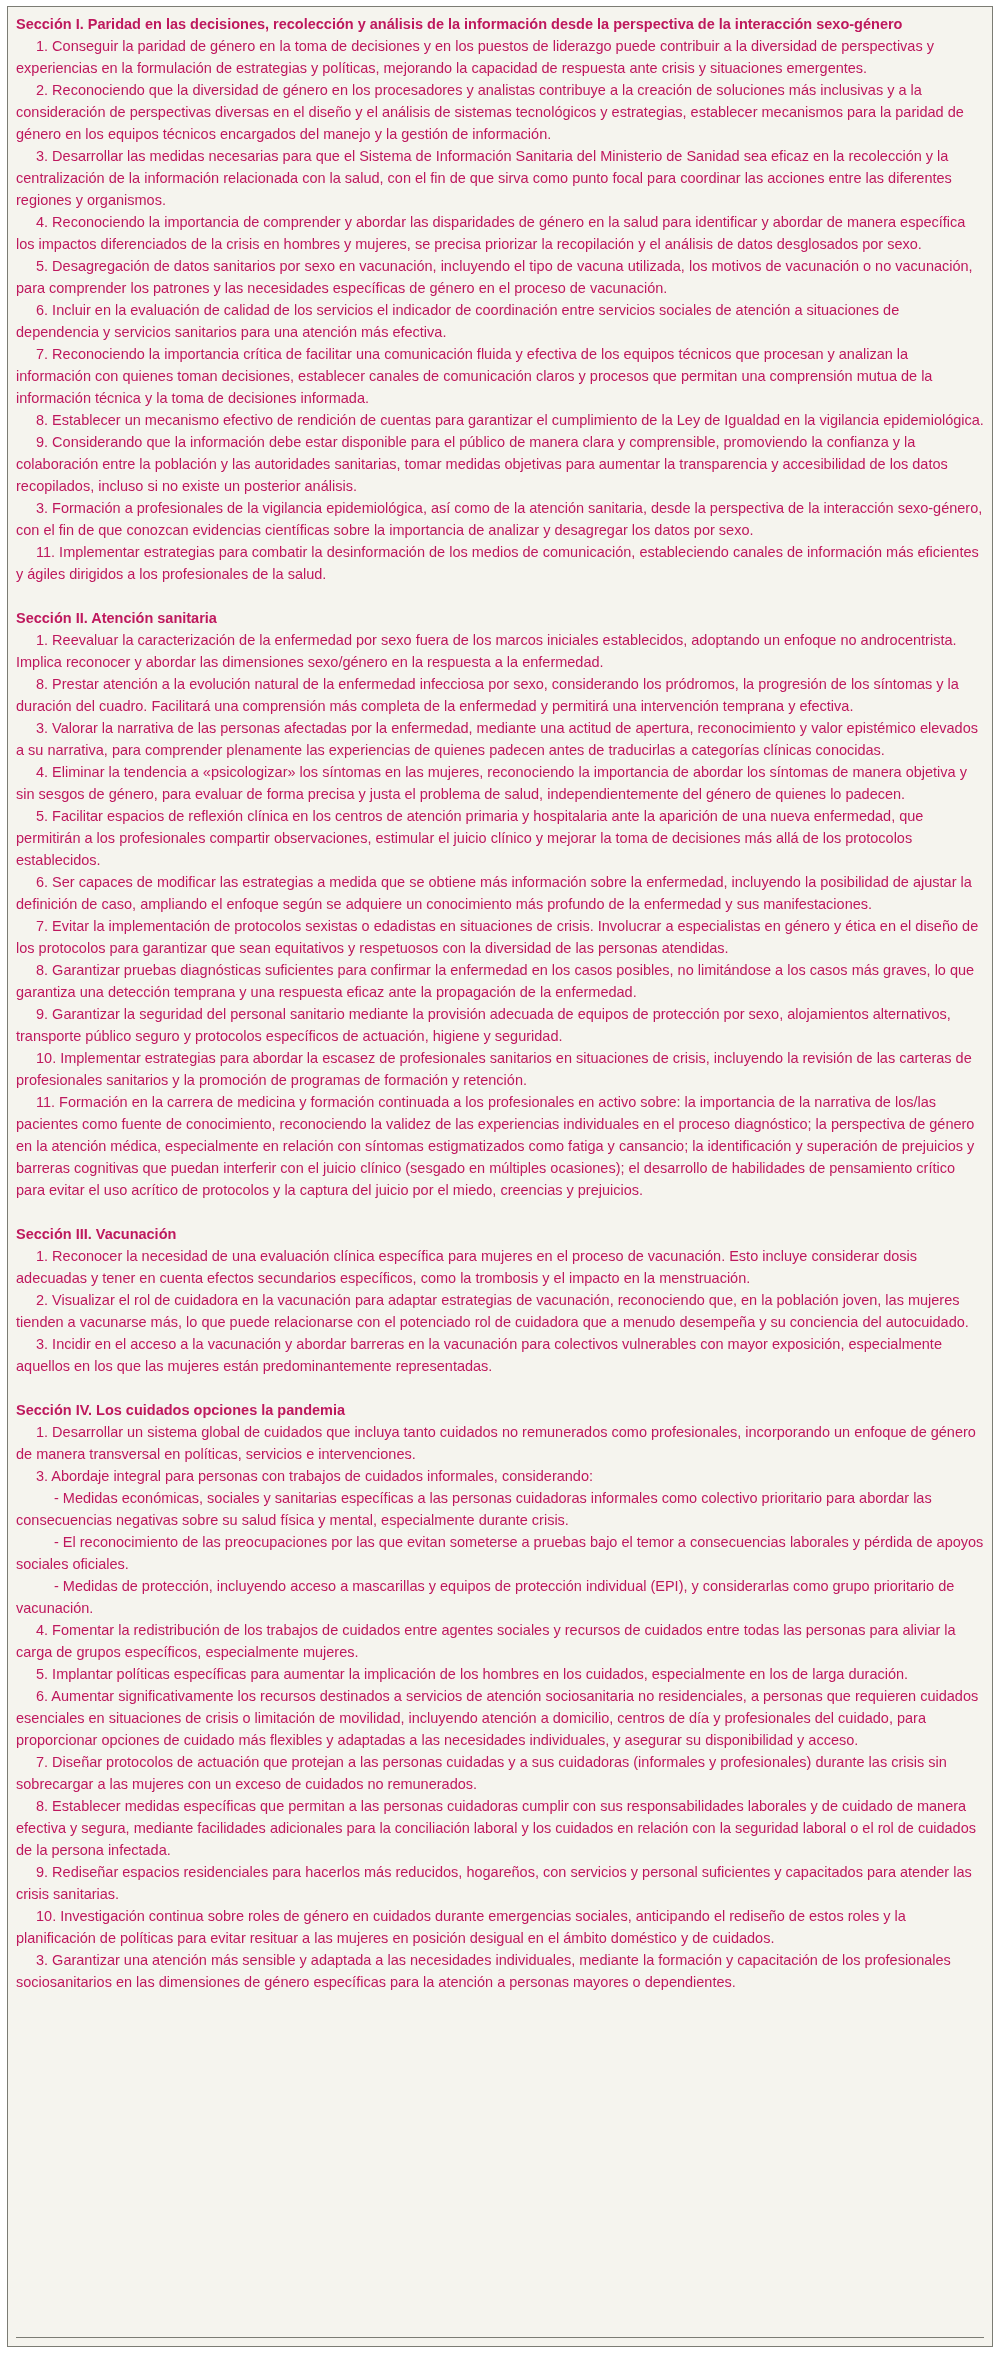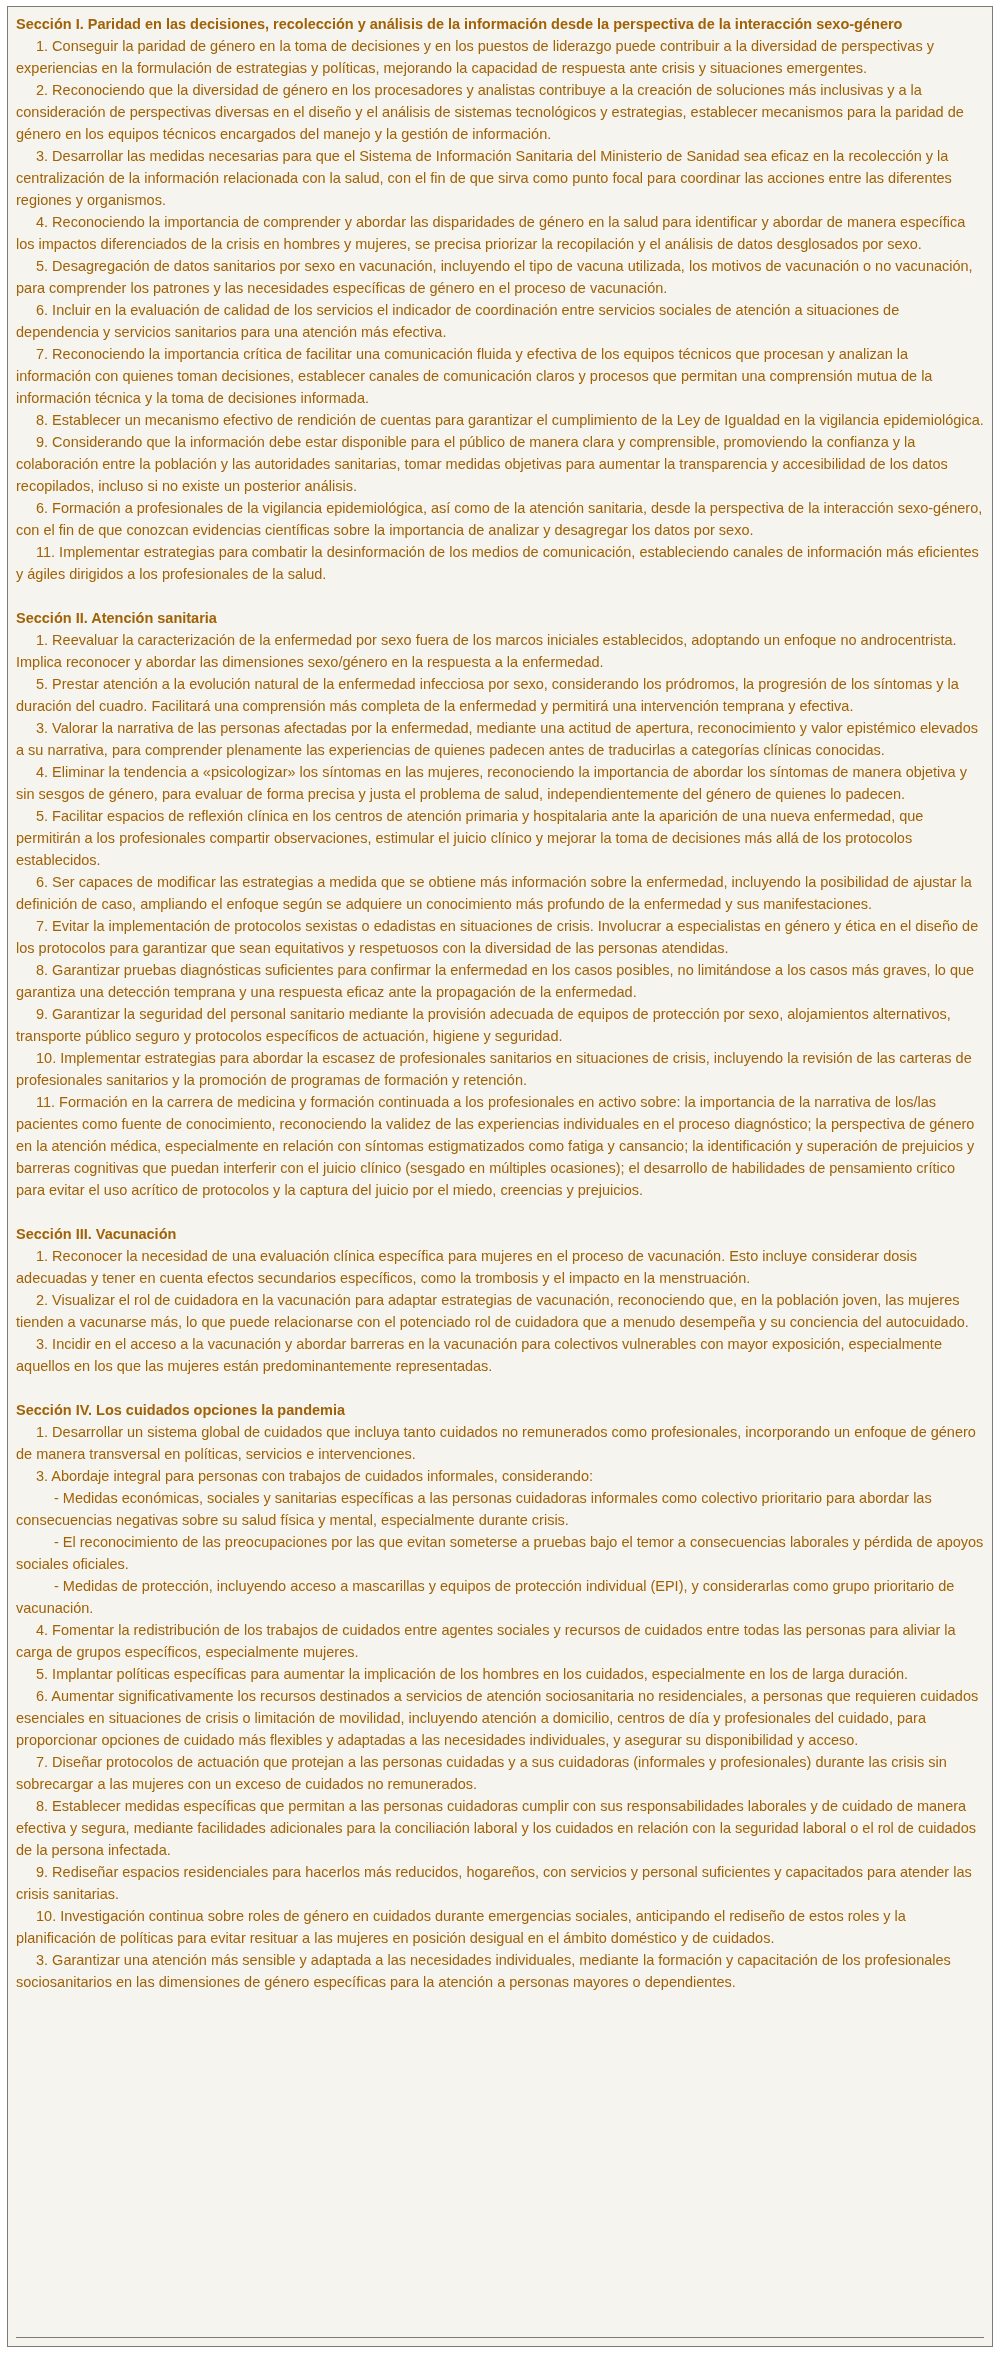--- a/index.html
+++ b/index.html
@@ -43,40 +43,40 @@
   .bottom-rule {
     margin-top: auto;
     border-top: 1px solid #7c7c74;
     height: 0;
   }
 </style>
 </head>
 <body>
 
 <div class="page">
-  <div class="doc" style="background: rgb(245, 244, 238); border-color: rgb(124, 124, 116); color: #a16207;">
+  <div class="doc" style="background: rgb(245, 244, 238); border-color: rgb(124, 124, 116); color: #be185d;">
 
     <section class="doc-section">
         <p class="section-title">Sección I. Paridad en las decisiones, recolección y análisis de la información desde la perspectiva de la interacción sexo-género</p>
         <p class="doc-item">1. Conseguir la paridad de género en la toma de decisiones y en los puestos de liderazgo puede contribuir a la diversidad de perspectivas y experiencias en la formulación de estrategias y políticas, mejorando la capacidad de respuesta ante crisis y situaciones emergentes.</p>
         <p class="doc-item">2. Reconociendo que la diversidad de género en los procesadores y analistas contribuye a la creación de soluciones más inclusivas y a la consideración de perspectivas diversas en el diseño y el análisis de sistemas tecnológicos y estrategias, establecer mecanismos para la paridad de género en los equipos técnicos encargados del manejo y la gestión de información.</p>
         <p class="doc-item">3. Desarrollar las medidas necesarias para que el Sistema de Información Sanitaria del Ministerio de Sanidad sea eficaz en la recolección y la centralización de la información relacionada con la salud, con el fin de que sirva como punto focal para coordinar las acciones entre las diferentes regiones y organismos.</p>
         <p class="doc-item">4. Reconociendo la importancia de comprender y abordar las disparidades de género en la salud para identificar y abordar de manera específica los impactos diferenciados de la crisis en hombres y mujeres, se precisa priorizar la recopilación y el análisis de datos desglosados por sexo.</p>
         <p class="doc-item">5. Desagregación de datos sanitarios por sexo en vacunación, incluyendo el tipo de vacuna utilizada, los motivos de vacunación o no vacunación, para comprender los patrones y las necesidades específicas de género en el proceso de vacunación.</p>
         <p class="doc-item">6. Incluir en la evaluación de calidad de los servicios el indicador de coordinación entre servicios sociales de atención a situaciones de dependencia y servicios sanitarios para una atención más efectiva.</p>
         <p class="doc-item">7. Reconociendo la importancia crítica de facilitar una comunicación fluida y efectiva de los equipos técnicos que procesan y analizan la información con quienes toman decisiones, establecer canales de comunicación claros y procesos que permitan una comprensión mutua de la información técnica y la toma de decisiones informada.</p>
         <p class="doc-item">8. Establecer un mecanismo efectivo de rendición de cuentas para garantizar el cumplimiento de la Ley de Igualdad en la vigilancia epidemiológica.</p>
         <p class="doc-item">9. Considerando que la información debe estar disponible para el público de manera clara y comprensible, promoviendo la confianza y la colaboración entre la población y las autoridades sanitarias, tomar medidas objetivas para aumentar la transparencia y accesibilidad de los datos recopilados, incluso si no existe un posterior análisis.</p>
-        <p class="doc-item">6. Formación a profesionales de la vigilancia epidemiológica, así como de la atención sanitaria, desde la perspectiva de la interacción sexo-género, con el fin de que conozcan evidencias científicas sobre la importancia de analizar y desagregar los datos por sexo.</p>
+        <p class="doc-item">3. Formación a profesionales de la vigilancia epidemiológica, así como de la atención sanitaria, desde la perspectiva de la interacción sexo-género, con el fin de que conozcan evidencias científicas sobre la importancia de analizar y desagregar los datos por sexo.</p>
         <p class="doc-item">11. Implementar estrategias para combatir la desinformación de los medios de comunicación, estableciendo canales de información más eficientes y ágiles dirigidos a los profesionales de la salud.</p>
       </section>
       <section class="doc-section">
         <p class="section-title">Sección II. Atención sanitaria</p>
         <p class="doc-item">1. Reevaluar la caracterización de la enfermedad por sexo fuera de los marcos iniciales establecidos, adoptando un enfoque no androcentrista. Implica reconocer y abordar las dimensiones sexo/género en la respuesta a la enfermedad.</p>
-        <p class="doc-item">5. Prestar atención a la evolución natural de la enfermedad infecciosa por sexo, considerando los pródromos, la progresión de los síntomas y la duración del cuadro. Facilitará una comprensión más completa de la enfermedad y permitirá una intervención temprana y efectiva.</p>
+        <p class="doc-item">8. Prestar atención a la evolución natural de la enfermedad infecciosa por sexo, considerando los pródromos, la progresión de los síntomas y la duración del cuadro. Facilitará una comprensión más completa de la enfermedad y permitirá una intervención temprana y efectiva.</p>
         <p class="doc-item">3. Valorar la narrativa de las personas afectadas por la enfermedad, mediante una actitud de apertura, reconocimiento y valor epistémico elevados a su narrativa, para comprender plenamente las experiencias de quienes padecen antes de traducirlas a categorías clínicas conocidas.</p>
         <p class="doc-item">4. Eliminar la tendencia a «psicologizar» los síntomas en las mujeres, reconociendo la importancia de abordar los síntomas de manera objetiva y sin sesgos de género, para evaluar de forma precisa y justa el problema de salud, independientemente del género de quienes lo padecen.</p>
         <p class="doc-item">5. Facilitar espacios de reflexión clínica en los centros de atención primaria y hospitalaria ante la aparición de una nueva enfermedad, que permitirán a los profesionales compartir observaciones, estimular el juicio clínico y mejorar la toma de decisiones más allá de los protocolos establecidos.</p>
         <p class="doc-item">6. Ser capaces de modificar las estrategias a medida que se obtiene más información sobre la enfermedad, incluyendo la posibilidad de ajustar la definición de caso, ampliando el enfoque según se adquiere un conocimiento más profundo de la enfermedad y sus manifestaciones.</p>
         <p class="doc-item">7. Evitar la implementación de protocolos sexistas o edadistas en situaciones de crisis. Involucrar a especialistas en género y ética en el diseño de los protocolos para garantizar que sean equitativos y respetuosos con la diversidad de las personas atendidas.</p>
         <p class="doc-item">8. Garantizar pruebas diagnósticas suficientes para confirmar la enfermedad en los casos posibles, no limitándose a los casos más graves, lo que garantiza una detección temprana y una respuesta eficaz ante la propagación de la enfermedad.</p>
         <p class="doc-item">9. Garantizar la seguridad del personal sanitario mediante la provisión adecuada de equipos de protección por sexo, alojamientos alternativos, transporte público seguro y protocolos específicos de actuación, higiene y seguridad.</p>
         <p class="doc-item">10. Implementar estrategias para abordar la escasez de profesionales sanitarios en situaciones de crisis, incluyendo la revisión de las carteras de profesionales sanitarios y la promoción de programas de formación y retención.</p>
         <p class="doc-item">11. Formación en la carrera de medicina y formación continuada a los profesionales en activo sobre: la importancia de la narrativa de los/las pacientes como fuente de conocimiento, reconociendo la validez de las experiencias individuales en el proceso diagnóstico; la perspectiva de género en la atención médica, especialmente en relación con síntomas estigmatizados como fatiga y cansancio; la identificación y superación de prejuicios y barreras cognitivas que puedan interferir con el juicio clínico (sesgado en múltiples ocasiones); el desarrollo de habilidades de pensamiento crítico para evitar el uso acrítico de protocolos y la captura del juicio por el miedo, creencias y prejuicios.</p>
       </section>

